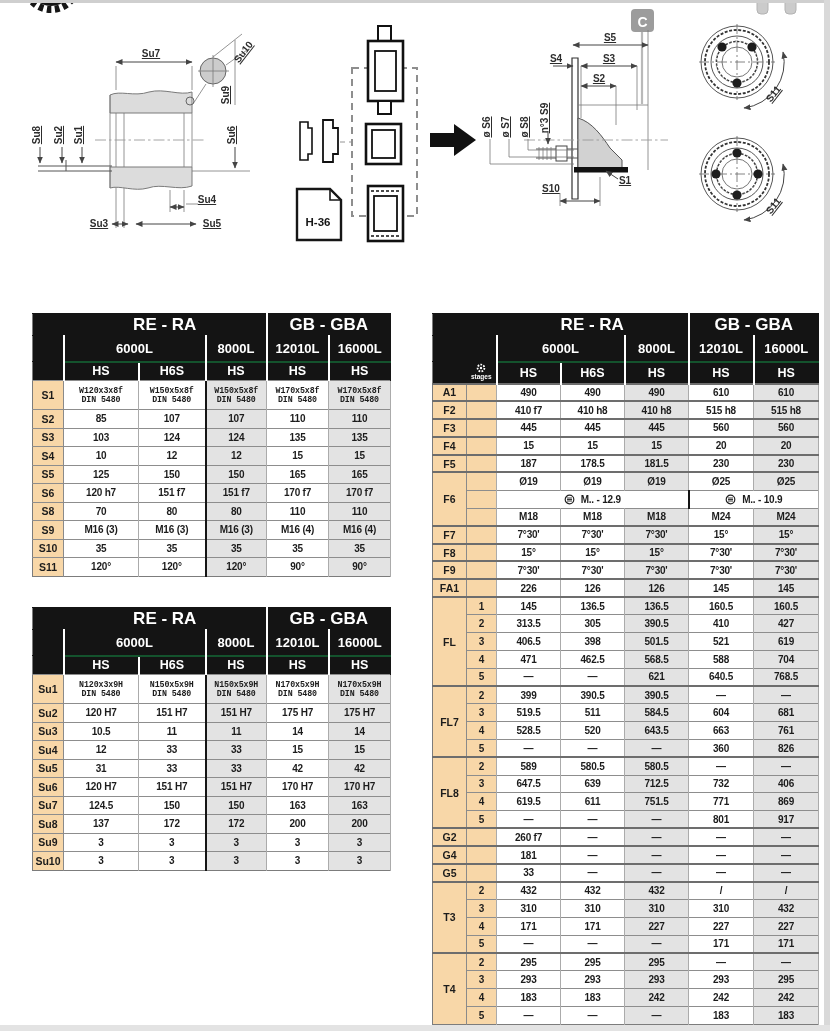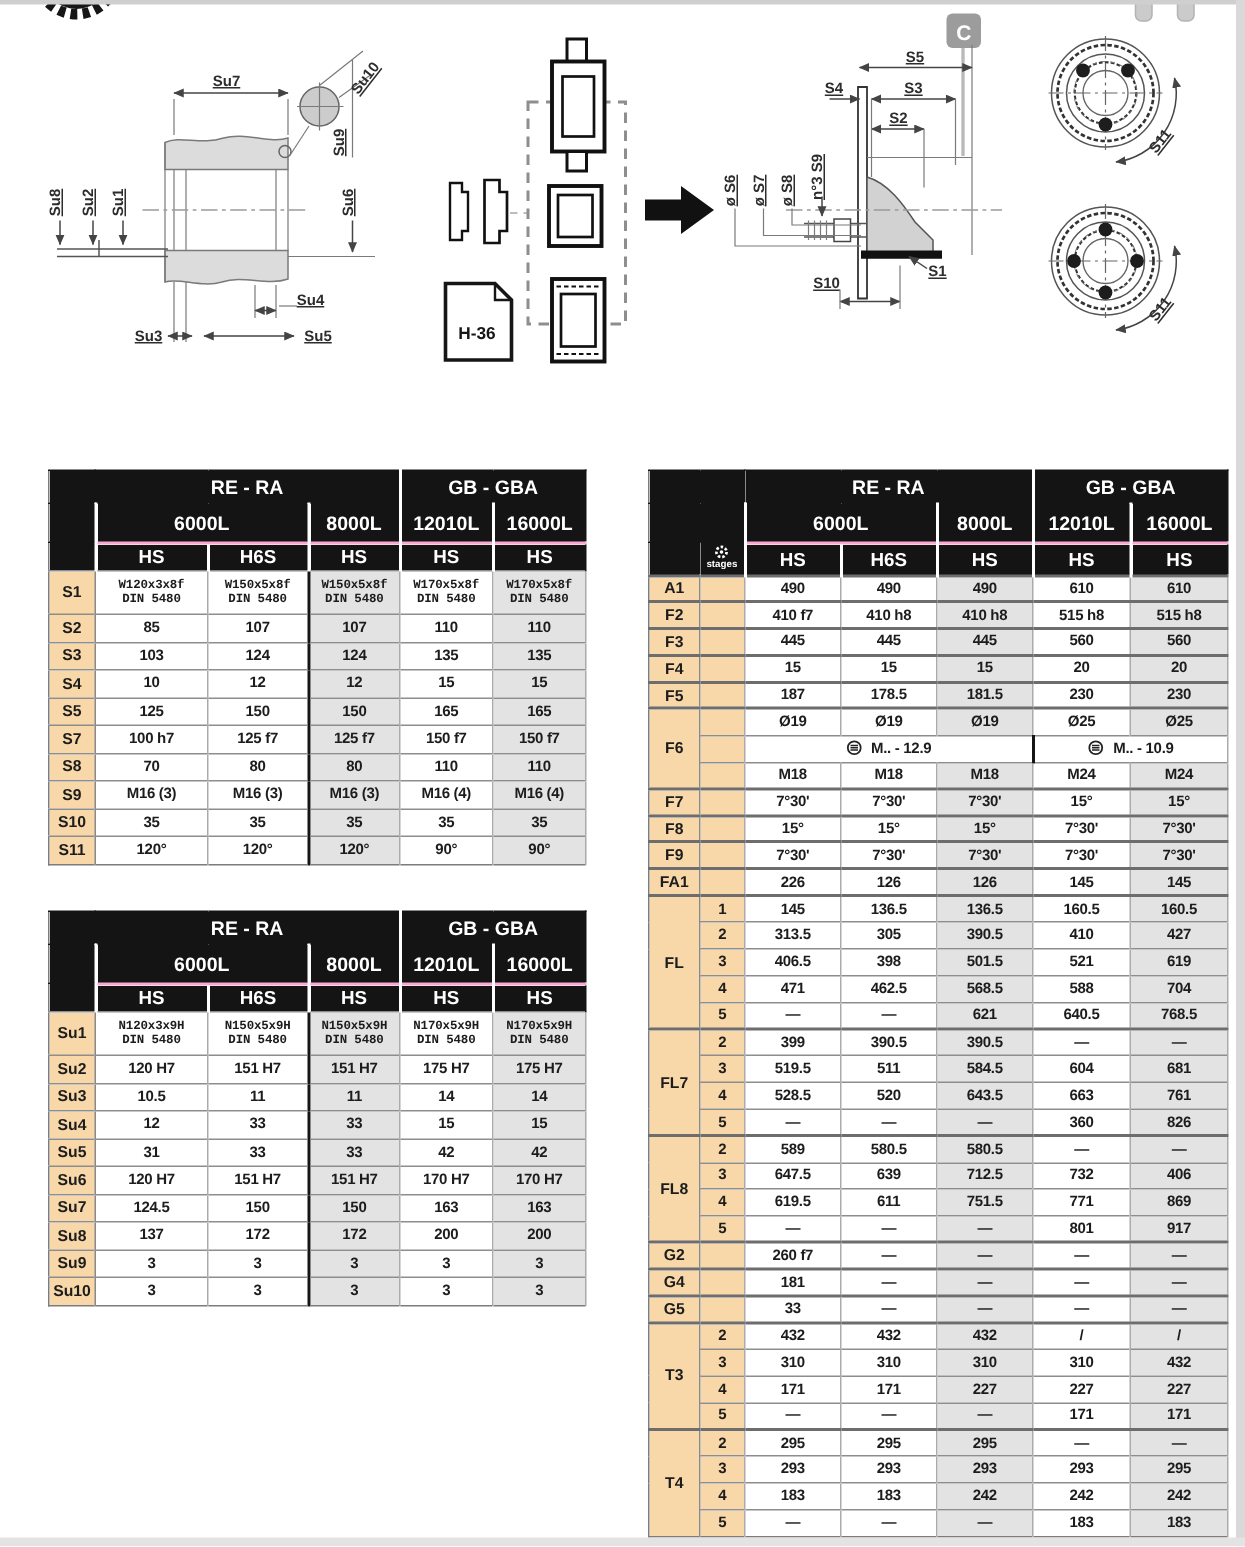--- a/index.html
+++ b/index.html
@@ -8,25 +8,25 @@
   .edge-top{position:absolute;left:0;top:0;width:830px;height:3px;background:#cfcfcf;}
   .edge-right{position:absolute;right:0;top:0;width:6px;height:1031px;background:#d9d9d9;}
   .edge-bottom{position:absolute;left:0;top:1025px;width:830px;height:6px;background:#e3e3e3;}
 
   
   table.cat{position:absolute;border-collapse:collapse;table-layout:fixed;background:#fff;
             border:1.6px solid #7c7c7c;}
   table.cat td,table.cat th{border-right:1px solid #ababab;border-top:1.5px solid #8d8d8d;
             padding:0;text-align:center;vertical-align:middle;overflow:hidden;}
   table.cat thead th{background:#141414;color:#fff;border-color:#141414;font-weight:bold;}
-  table.cat thead tr.hr1{height:22px;font-size:13px;padding-left:32px;}
+  table.cat thead tr.hr1{height:22px;font-size:17px;padding-left:32px;}
   table.cat thead tr.hr2{height:26px;font-size:13px;}
   table.cat thead tr.hr3{height:19px;font-size:12.5px;}
   table.cat thead th.wl{border-left:2px solid #fff;margin-top:36px;}
-  table.cat thead th.wt{border-top:2px solid #f9a8d4;}
+  table.cat thead th.wt{border-top:2px solid #14532d;}
   table.cat tbody tr{height:18.5px;}
   table.main tbody tr{height:17.8px;}
   table.cat tbody tr.tall{height:29px;}
   table.cat tbody td{font-size:10px;font-weight:bold;color:#1c1c1c;letter-spacing:-0.2px;}
   table.cat tbody tr.tall td{font-size:8.3px;line-height:1.12;white-space:pre-line;letter-spacing:-0.1px;font-family:Liberation Mono, monospace;}
   table.cat tbody th{background:#f8d7a8;font-size:10.5px;font-weight:bold;color:#1c1c1c;
             border-right:1.5px solid #8a8a8a;}
   td.stage{background:#f8d7a8;font-size:10px;}
   td.shade{background:#e3e3e3;}
   td.hdiv{border-right:2.2px solid #151515 !important;}
@@ -272,26 +272,26 @@
           </tr>
           <tr>
             <th>S5</th>
             <td>125</td>
             <td class="hdiv">150</td>
             <td class="shade">150</td>
             <td>165</td>
             <td class="shade">165</td>
           </tr>
           <tr>
-            <th>S7</th>
-            <td>100 h7</td>
-            <td class="hdiv">125 f7</td>
-            <td class="shade">125 f7</td>
-            <td>150 f7</td>
-            <td class="shade">150 f7</td>
+            <th>S6</th>
+            <td>120 h7</td>
+            <td class="hdiv">151 f7</td>
+            <td class="shade">151 f7</td>
+            <td>170 f7</td>
+            <td class="shade">170 f7</td>
           </tr>
           <tr>
             <th>S8</th>
             <td>70</td>
             <td class="hdiv">80</td>
             <td class="shade">80</td>
             <td>110</td>
             <td class="shade">110</td>
           </tr>
           <tr>

